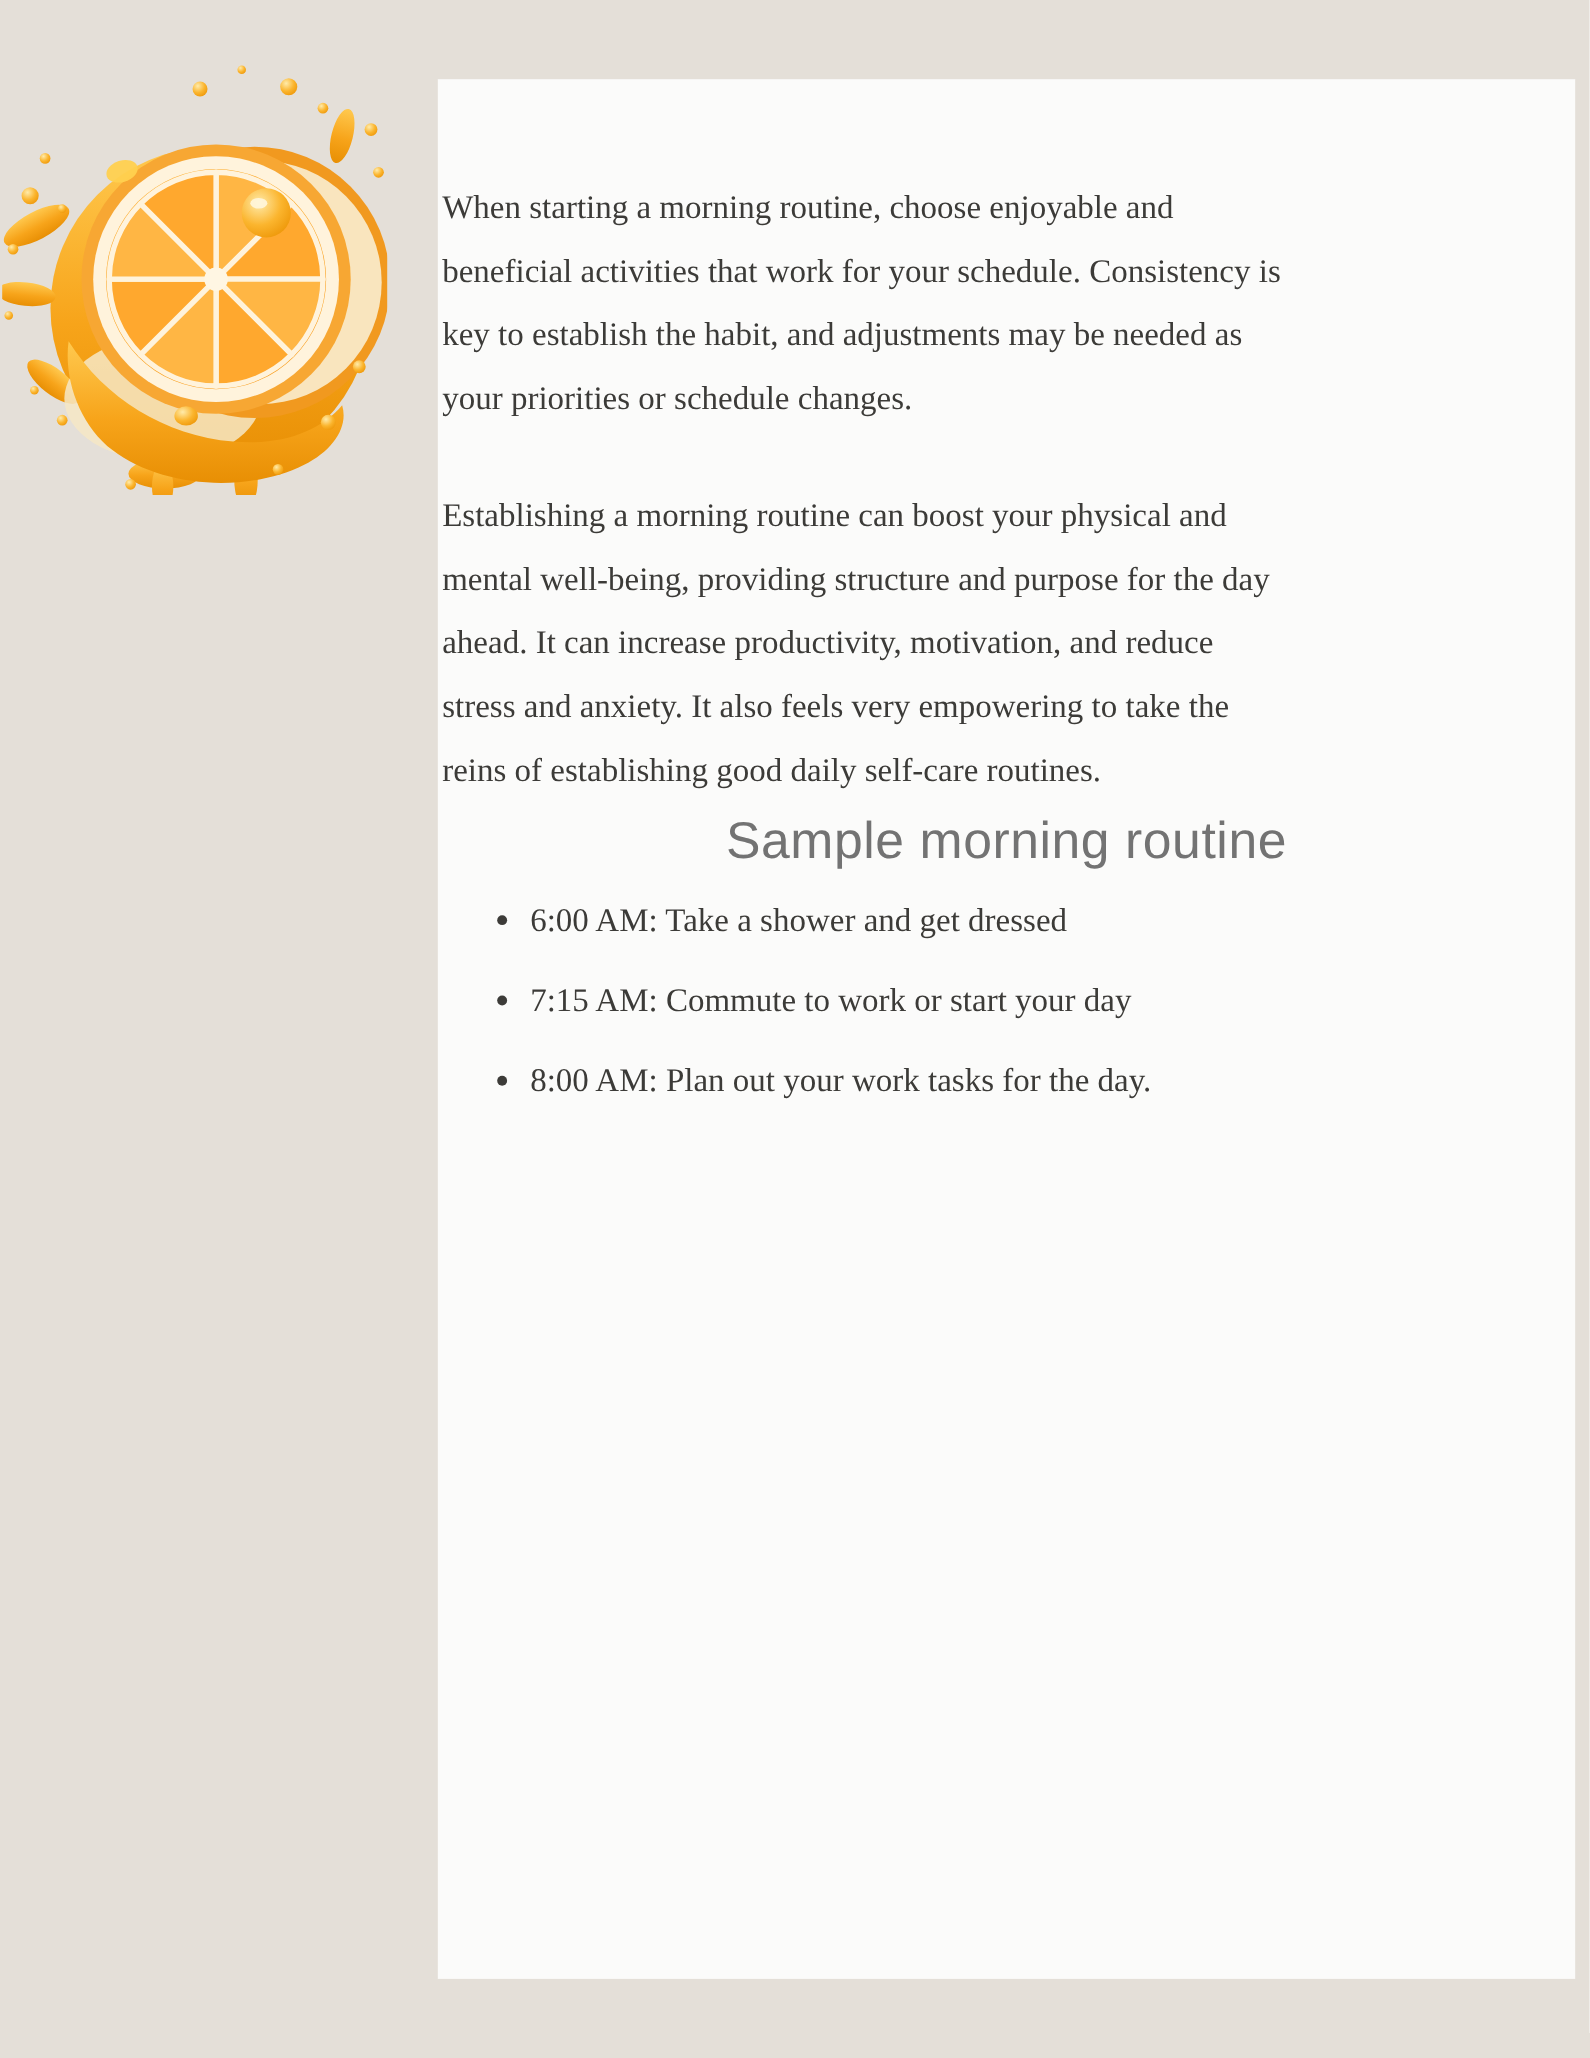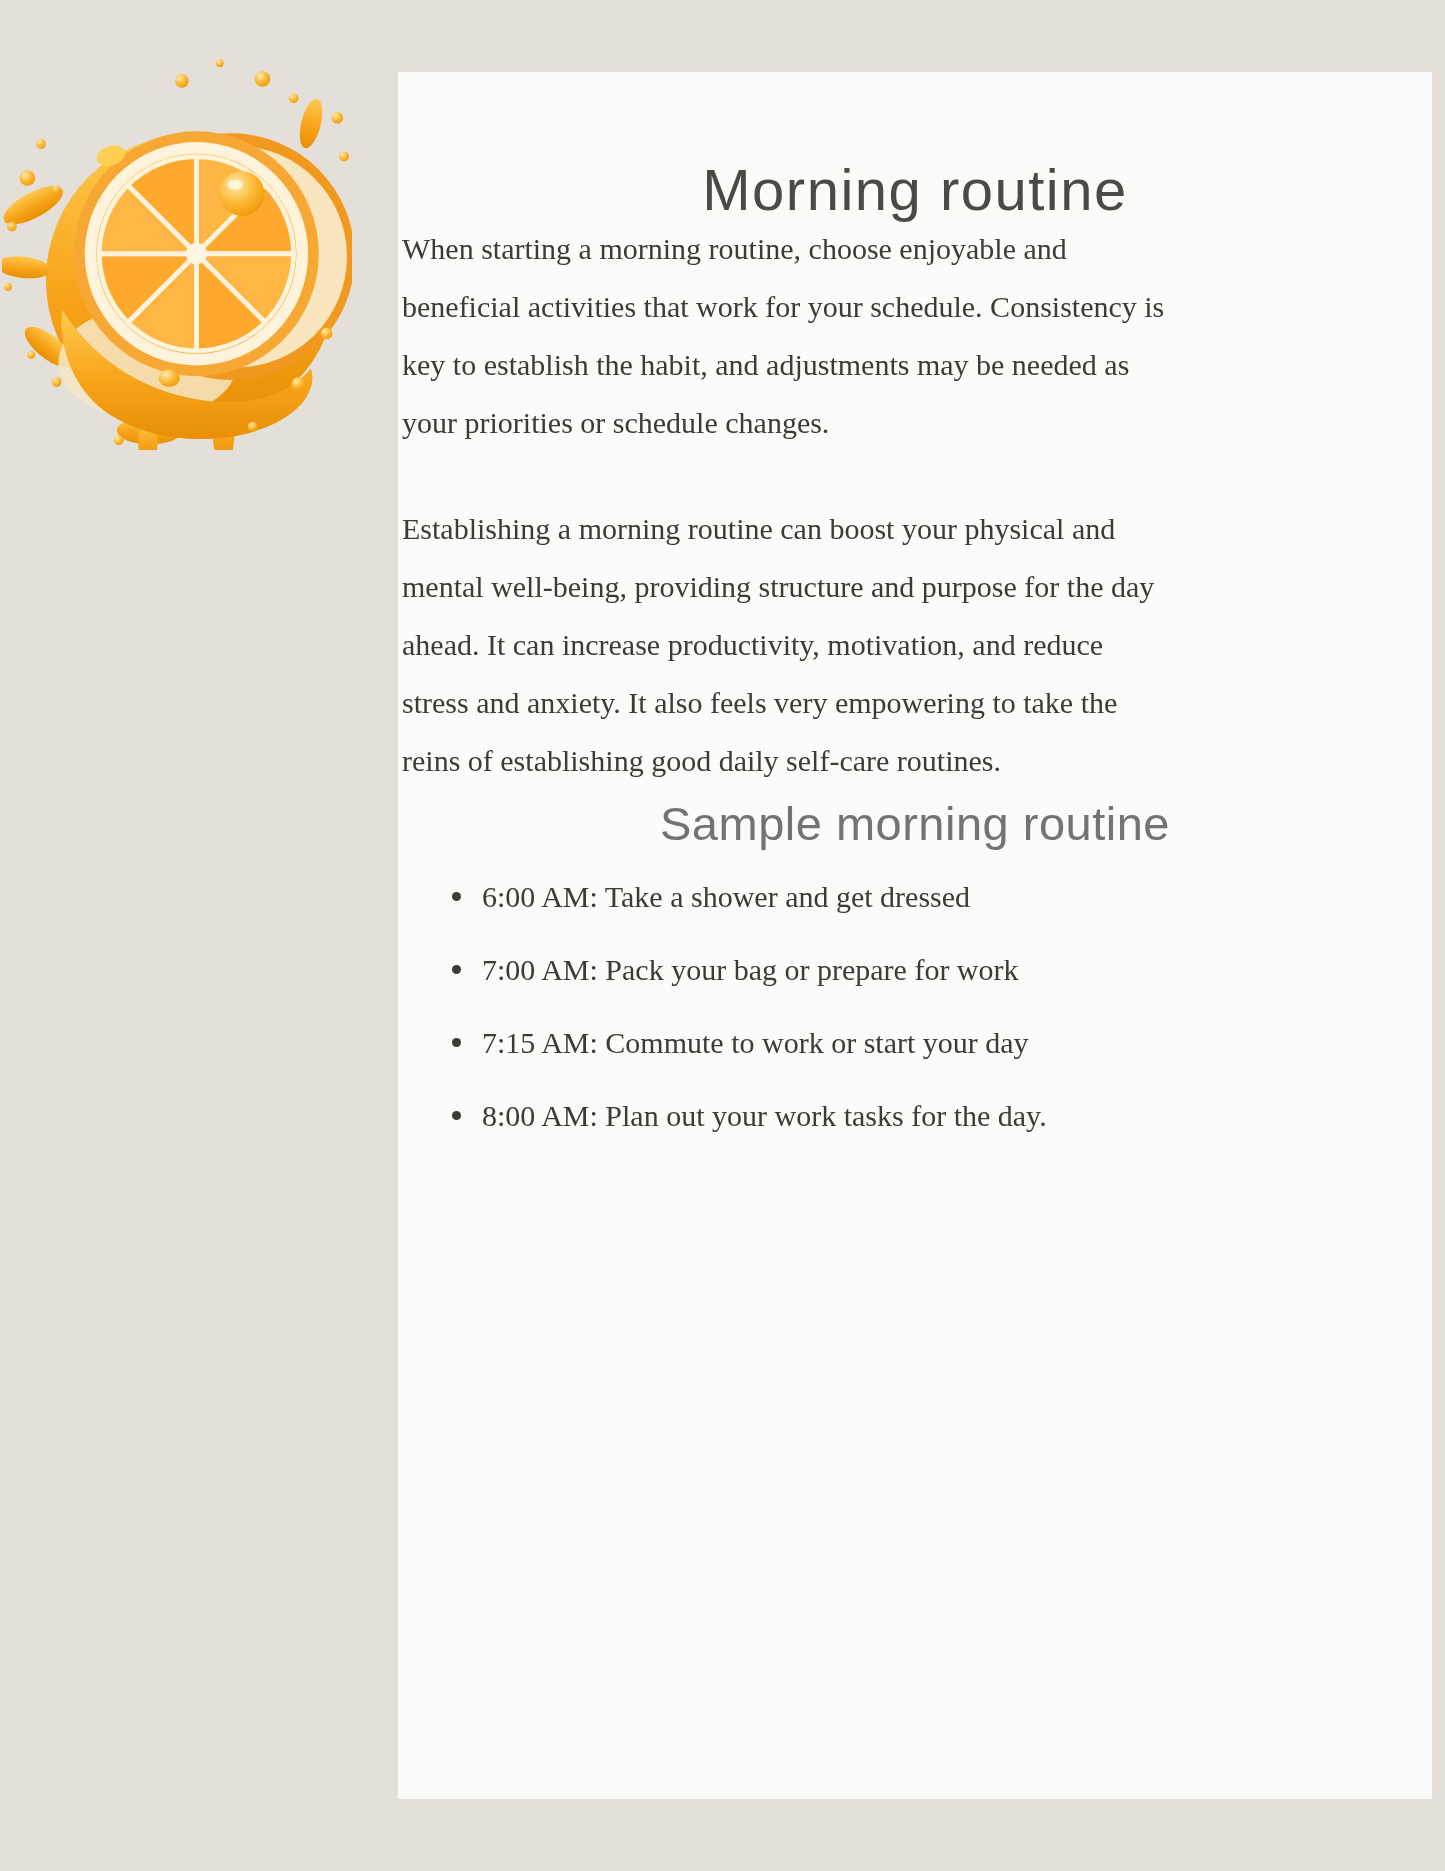--- a/index.html
+++ b/index.html
@@ -141,37 +141,35 @@
       <circle cx="334" cy="300" r="6"></circle>
       <circle cx="305" cy="352" r="7"></circle>
       <circle cx="258" cy="396" r="5"></circle>
       <circle cx="120" cy="410" r="5"></circle>
       <circle cx="56" cy="350" r="5"></circle>
       <circle cx="30" cy="322" r="4"></circle>
     </g>
   </svg>
 
   <div class="panel">
-    <h1 class="doc-title">Morning routine</h1>
 
     <p class="para">When starting a morning routine, choose enjoyable and
 beneficial activities that work for your schedule. Consistency is
 key to establish the habit, and adjustments may be needed as
 your priorities or schedule changes.</p>
 
     <p class="para first">Establishing a morning routine can boost your physical and
 mental well-being, providing structure and purpose for the day
 ahead. It can increase productivity, motivation, and reduce
 stress and anxiety. It also feels very empowering to take the
 reins of establishing good daily self-care routines.</p>
 
 
     <h2 class="sub-heading">Sample morning routine</h2>
 
     <ul class="routine-list">
       <li>6:00 AM: Take a shower and get dressed</li>
-      <li>7:00 AM: Pack your bag or prepare for work</li>
       <li>7:15 AM: Commute to work or start your day</li>
       <li>8:00 AM: Plan out your work tasks for the day.</li>
     </ul>
   </div>
 
 </div>
 
 </body></html>

